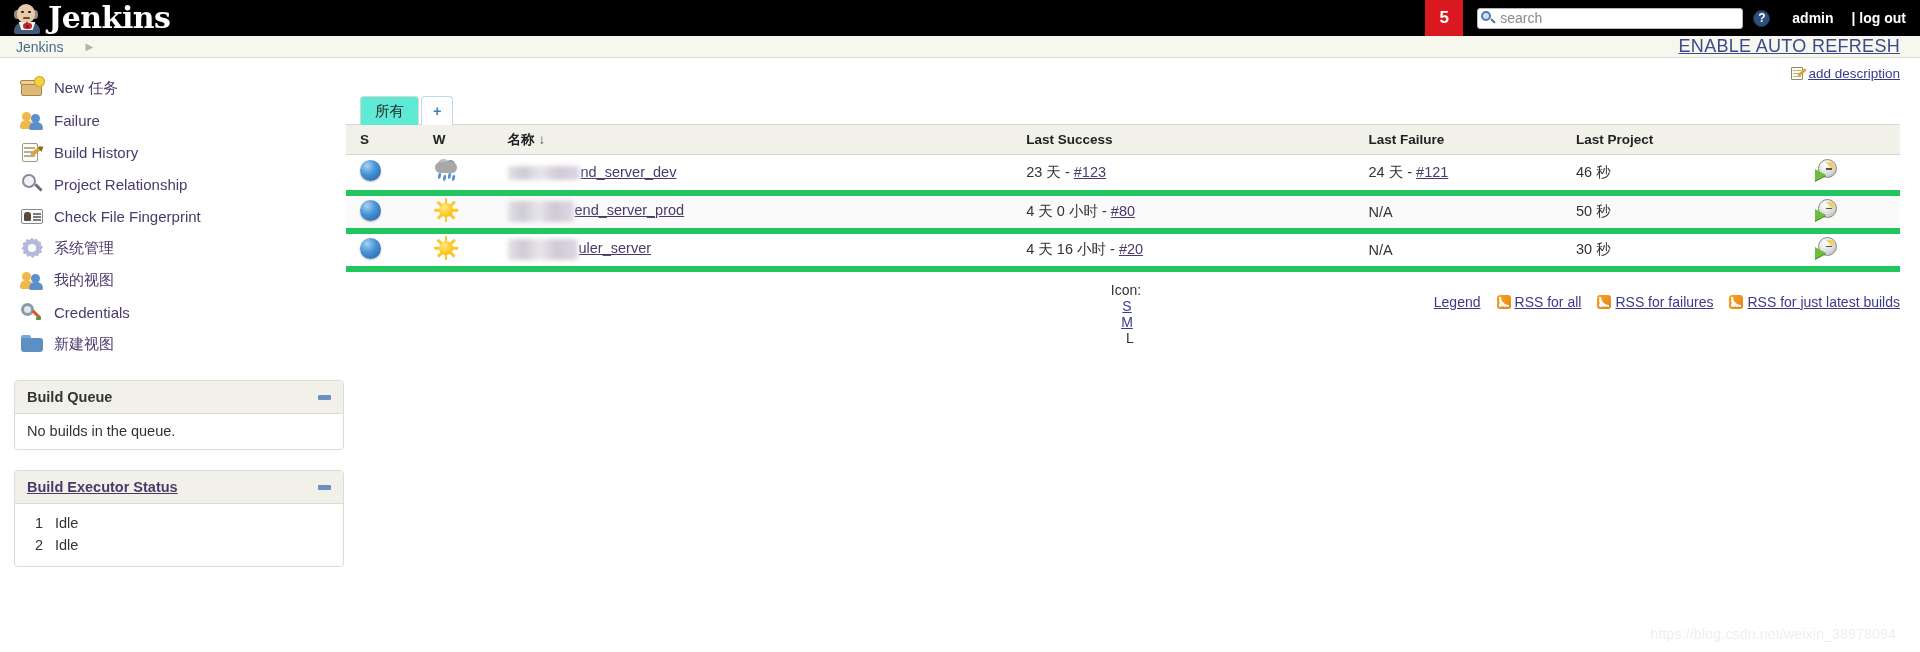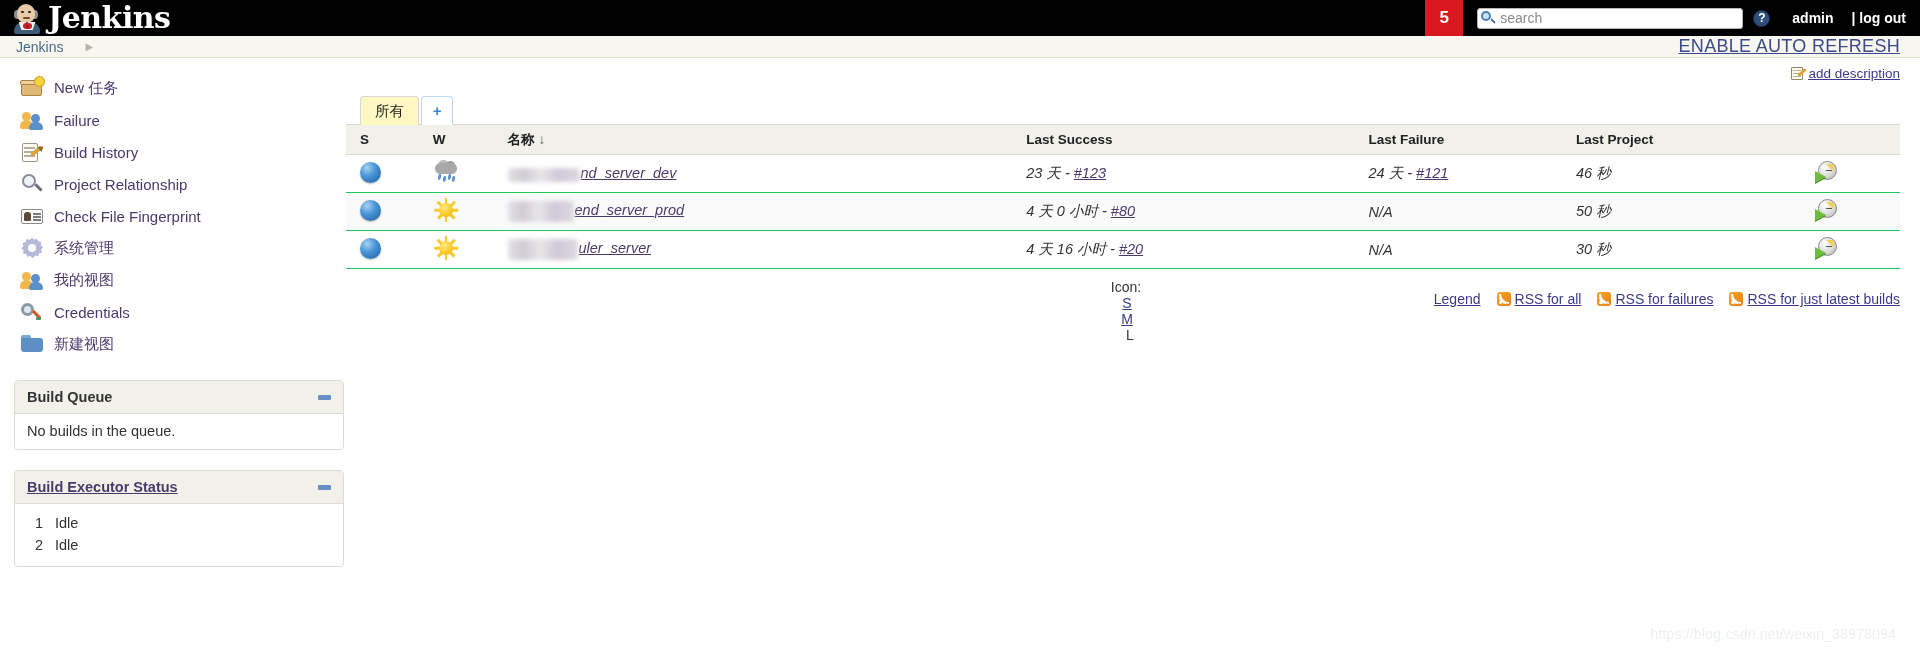--- a/index.html
+++ b/index.html
@@ -335,21 +335,21 @@
     border: 1px solid #d8d8d0;
     border-bottom: none;
     border-radius: 4px 4px 0 0;
     background: #f3f3ec;
     color: #333;
     cursor: pointer;
     position: relative;
     top: 1px;
   }
   .tab.active {
-    background: #fef9c3;
+    background: #5eead4;
     color: #222;
     font-weight: normal;
   }
   .tab.add {
     background: #ffffff;
     border-color: #bcd8ef;
     color: #3b7fc4;
     font-weight: bold;
     padding: 0 11px;
     margin-left: 2px;
@@ -369,26 +369,25 @@
     font-size: 13.5px;
     font-weight: bold;
     color: #222;
     text-align: left;
     padding: 0 8px;
   }
   #jobs-table thead th:first-child { padding-left: 14px; }
   .sort-arrow { color: #555; font-weight: normal; margin-left: 4px; }
   #jobs-table tbody td {
     height: 38px;
-    border-bottom: 1px solid #22c55e;
+    border-bottom: 6px solid #22c55e;
     font-size: 14.5px;
     color: #333;
     padding: 0 8px;
     vertical-align: middle;
-    font-style: italic;
   }
   #jobs-table tbody td:first-child { padding-left: 14px; }
   #jobs-table tbody tr:nth-child(even) { background: #fafafa; }
 
   .col-s { width: 76px; }
   .col-w { width: 72px; }
   .col-name { width: 500px; }
   .col-success { width: 330px; }
   .col-failure { width: 200px; }
   .col-duration { width: 230px; }

